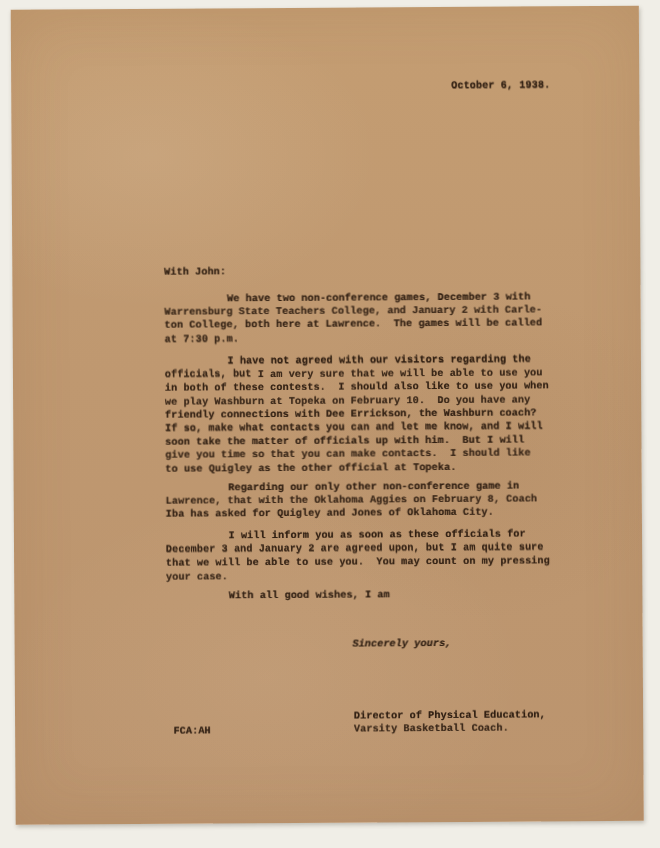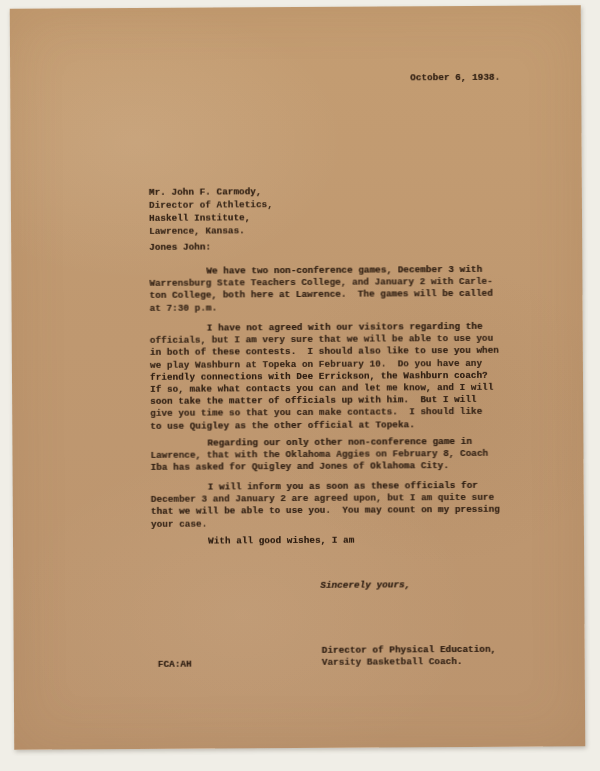--- a/index.html
+++ b/index.html
@@ -62,23 +62,22 @@
   .initials   { left: 144px; top: 651px; line-height: 12.2px; text-align: right; }
 </style>
 </head>
 <body>
 
 <div class="stage">
   <div class="paper">
 
     <div class="typed date">October 6, 1938.</div>
 
-    <div class="typed recipient"><div class="line">Mr. John F. Carmody,</div><div class="line">Director of Athletics,</div><div class="line">Haskell Institute,</div><div class="line">Lawrence, Kansas.</div></div>
 
-    <div class="typed salutation">Jones John:</div>
+    <div class="typed salutation">With John:</div>
 
     <div class="typed para para-1"><div class="line">We have two non-conference games, December 3 with</div><div class="line">Warrensburg State Teachers College, and January 2 with Carle-</div><div class="line">ton College, both here at Lawrence.  The games will be called</div><div class="line">at 7:30 p.m.</div></div>
 
     <div class="typed para para-2"><div class="line">I have not agreed with our visitors regarding the</div><div class="line">officials, but I am very sure that we will be able to use you</div><div class="line">in both of these contests.  I should also like to use you when</div><div class="line">we play Washburn at Topeka on February 10.  Do you have any</div><div class="line">friendly connections with Dee Errickson, the Washburn coach?</div><div class="line">If so, make what contacts you can and let me know, and I will</div><div class="line">soon take the matter of officials up with him.  But I will</div><div class="line">give you time so that you can make contacts.  I should like</div><div class="line">to use Quigley as the other official at Topeka.</div></div>
 
     <div class="typed para para-3"><div class="line">Regarding our only other non-conference game in</div><div class="line">Lawrence, that with the Oklahoma Aggies on February 8, Coach</div><div class="line">Iba has asked for Quigley and Jones of Oklahoma City.</div></div>
 
     <div class="typed para para-4"><div class="line">I will inform you as soon as these officials for</div><div class="line">December 3 and January 2 are agreed upon, but I am quite sure</div><div class="line">that we will be able to use you.  You may count on my pressing</div><div class="line">your case.</div></div>
 
     <div class="typed closing">With all good wishes, I am</div>

